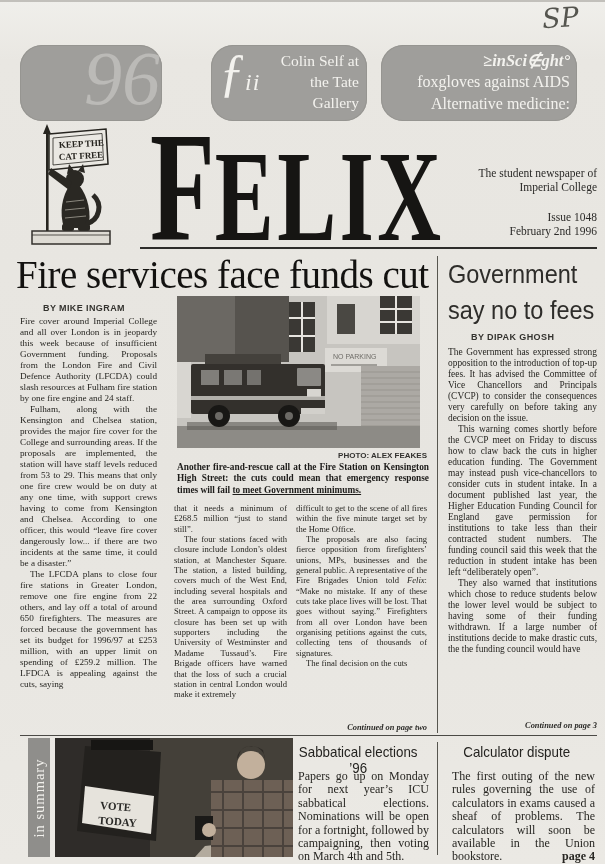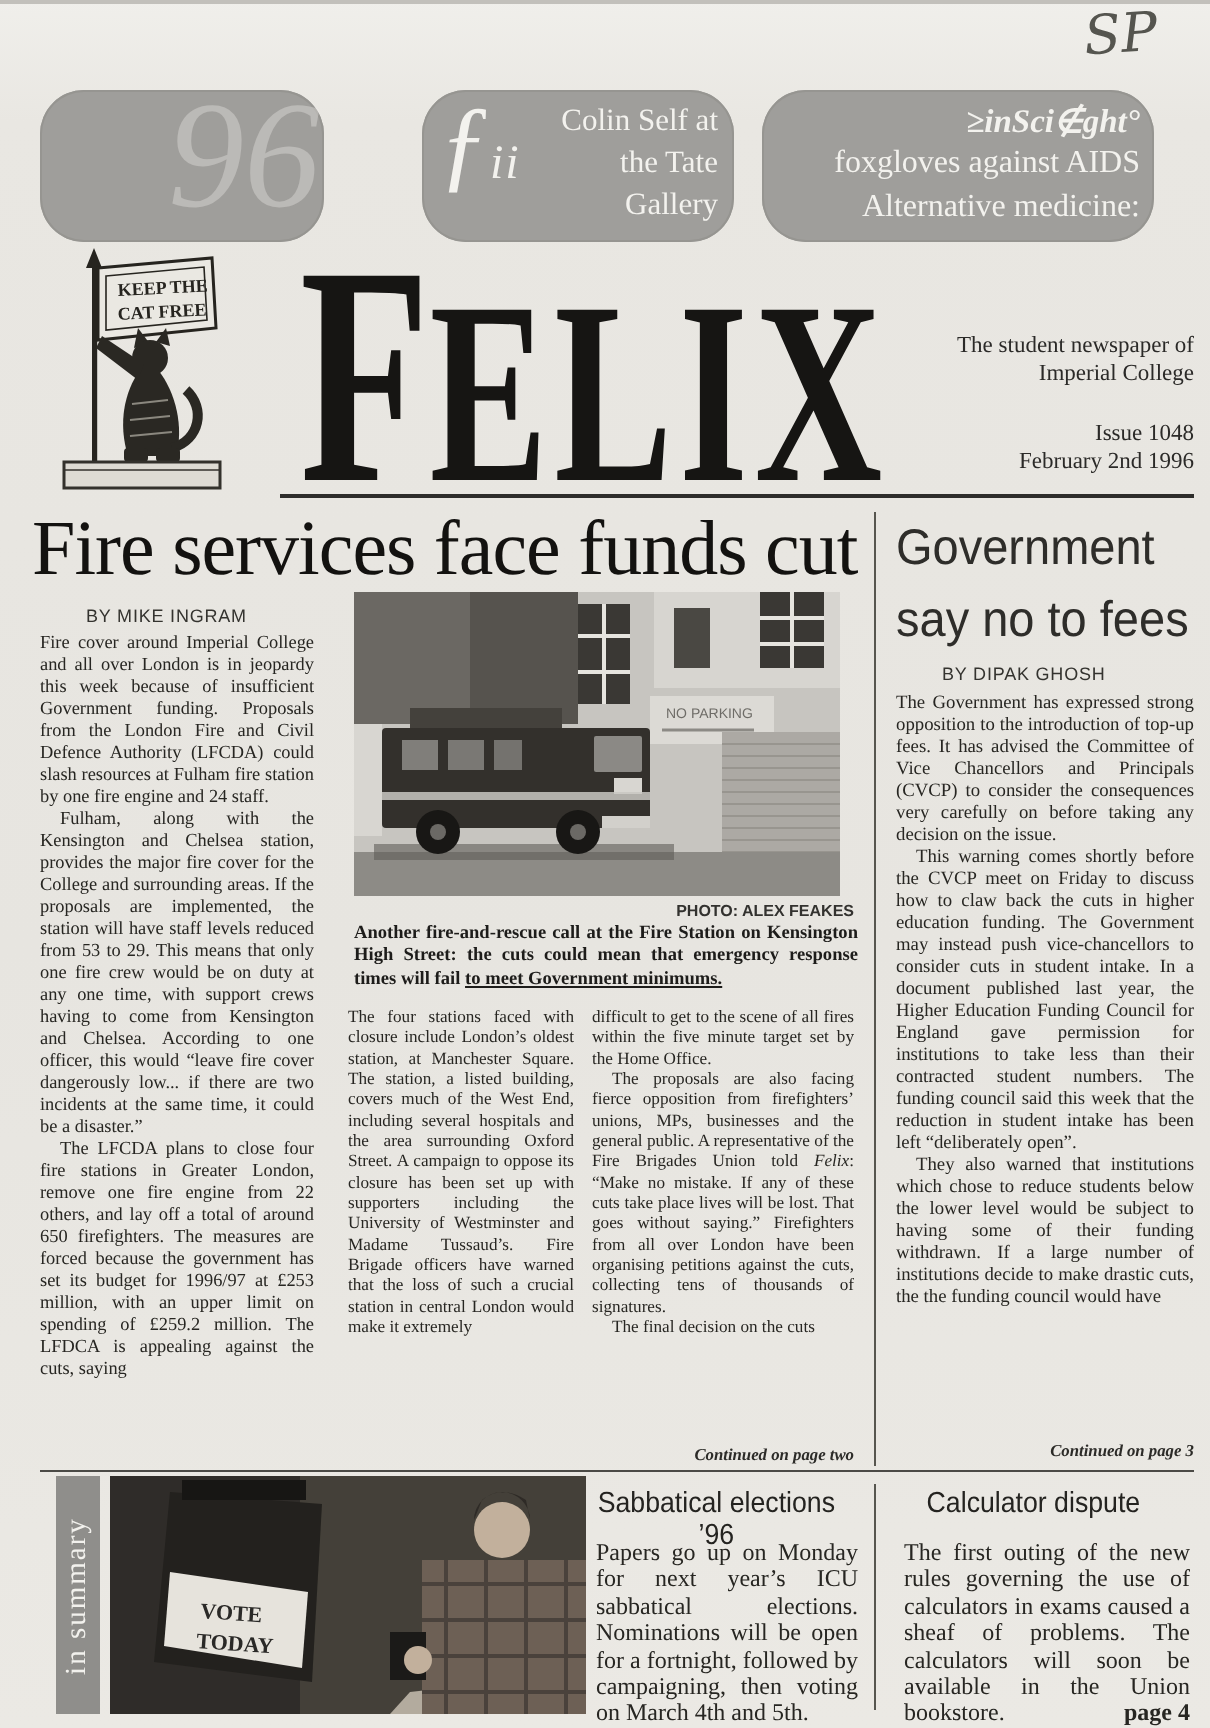--- a/index.html
+++ b/index.html
@@ -38,21 +38,21 @@
   .felix .f1 { font-size:156px; }
   .felix .frest { font-size:130px; letter-spacing:5px; }
   .mast-info { position:absolute; right:8px; top:166px; text-align:right; font-size:11.5px;
     line-height:14px; color:#2b2a28; }
   .mast-issue { margin-top:16px; }
   .mast-rule { position:absolute; left:140px; right:8px; top:247px; height:2px; background:#2e2d2b; }
 
   
   .headline { position:absolute; left:16px; top:252px; font-size:39px; letter-spacing:-0.5px;
     white-space:nowrap; color:#131210; }
-  .byline { position:absolute; font-family:"Liberation Sans", sans-serif; font-weight:normal;
+  .byline { position:absolute; font-family:"Liberation Sans", sans-serif; font-weight:bold;
     font-size:9px; letter-spacing:0.4px; color:#34332f;padding-left:23px; }
   .byline1 { left:20px; top:303px; }
   .col { position:absolute; text-align:justify; color:#272622; }
   .col p { margin:0; }
   .col p + p, .col p.indent { text-indent:10px; }
   .col1 { left:20px; top:316px; width:137px; height:414px; font-size:9.2px; line-height:11px; overflow:hidden; }
   .col2 { left:174px; top:503px; width:113px; height:228px; font-size:8.6px; line-height:10.35px; overflow:hidden; }
   .col3 { left:296px; top:503px; width:131px; height:214px; font-size:8.6px; line-height:10.35px; overflow:hidden; }
   .photo1 { position:absolute; left:177px; top:296px; width:243px; height:152px; }
   .photo-credit { position:absolute; left:177px; top:451px; width:250px; text-align:right;
@@ -211,20 +211,21 @@
           <circle cx="42" cy="120" r="4" fill="#6b6965"></circle>
         <circle cx="112" cy="120" r="11" fill="#181715"></circle>
           <circle cx="112" cy="120" r="4" fill="#6b6965"></circle>
       </g>
     </svg>
   </div>
   <div class="photo-credit">PHOTO: ALEX FEAKES</div>
   <div class="caption"><span>Another fire-and-rescue call at the Fire Station on Kensington High Street: the cuts could mean that emergency response times will fail </span><span class="underlined">to meet Government minimums.</span></div>
 
   <div class="col col2">
+    <p>that it needs a minimum of £268.5 million “just to stand still”.</p>
     <p>The four stations faced with closure include London’s oldest station, at Manchester Square. The station, a listed building, covers much of the West End, including several hospitals and the area surrounding Oxford Street. A campaign to oppose its closure has been set up with supporters including the University of Westminster and Madame Tussaud’s. Fire Brigade officers have warned that the loss of such a crucial station in central London would make it extremely</p>
   </div>
   <div class="col col3">
     <p>difficult to get to the scene of all fires within the five minute target set by the Home Office.</p>
     <p class="indent"><span>The proposals are also facing fierce opposition from firefighters’ unions, MPs, businesses and the general public. A representative of the Fire Brigades Union told </span><i>Felix</i><span>: “Make no mistake. If any of these cuts take place lives will be lost. That goes without saying.” Firefighters from all over London have been organising petitions against the cuts, collecting tens of thousands of signatures.</span></p>
     <p class="indent">The final decision on the cuts</p>
   </div>
   <div class="continued continued1">Continued on page two</div>
 
   <div class="vdivider"></div>

